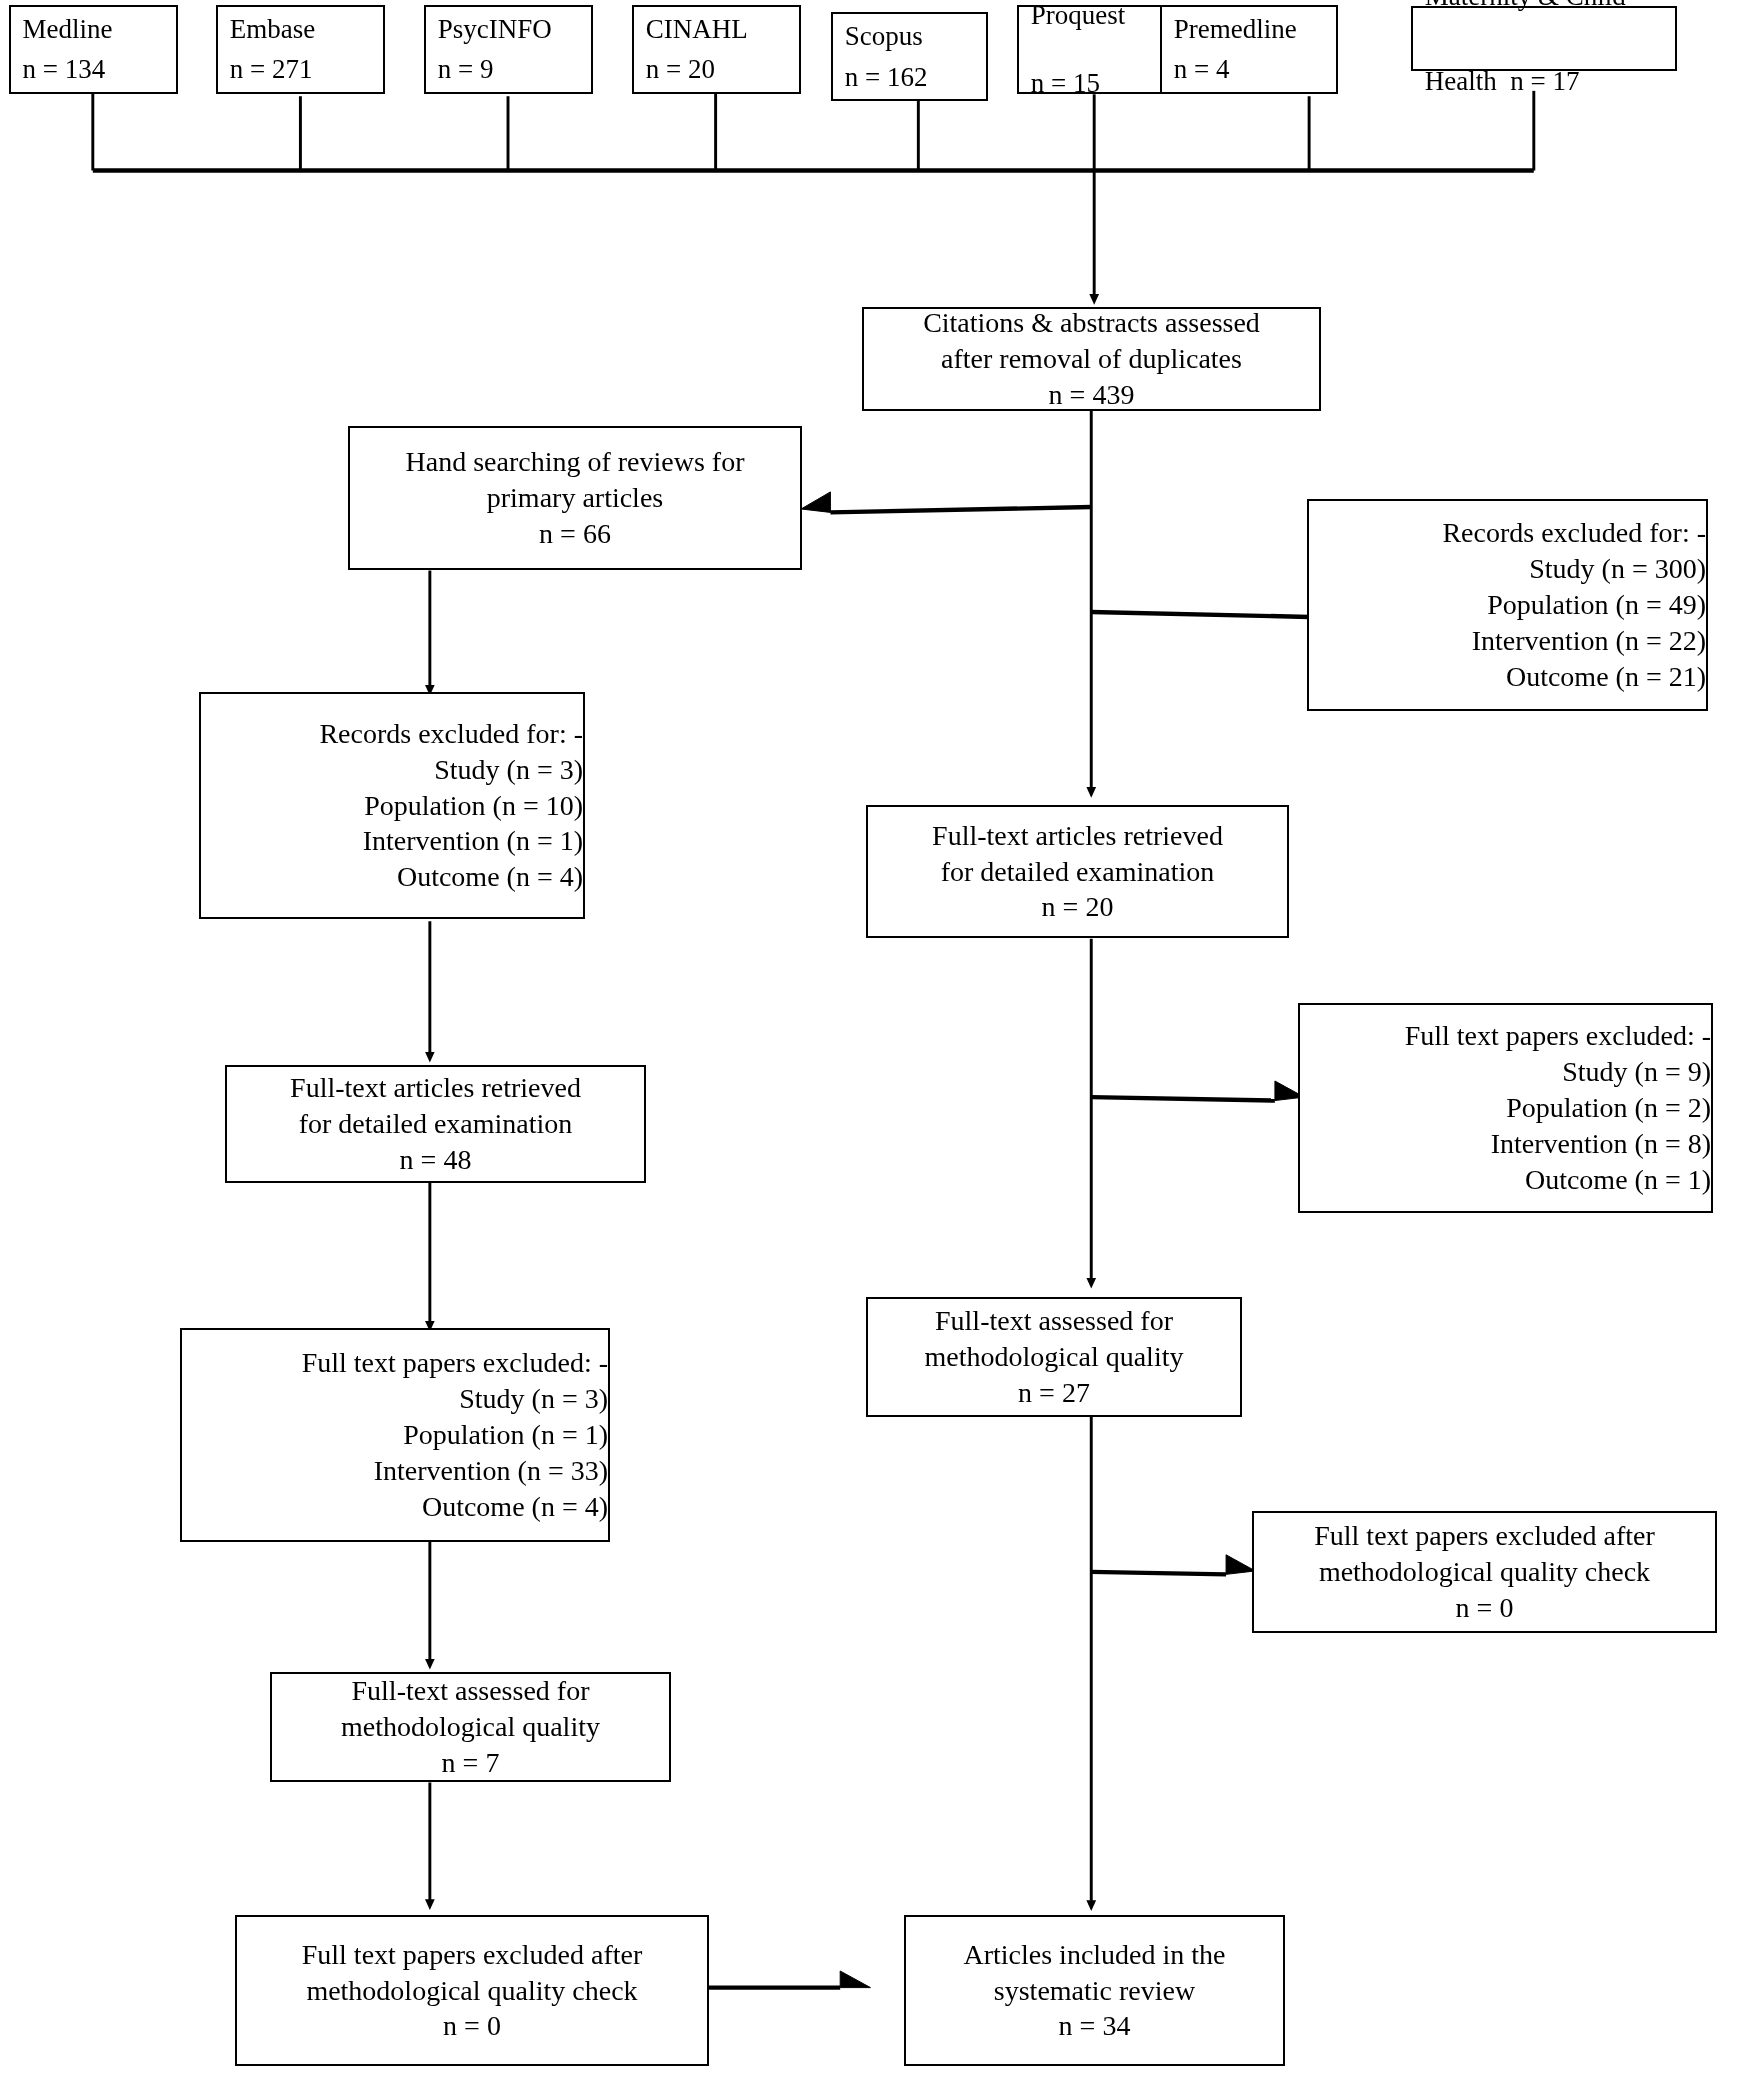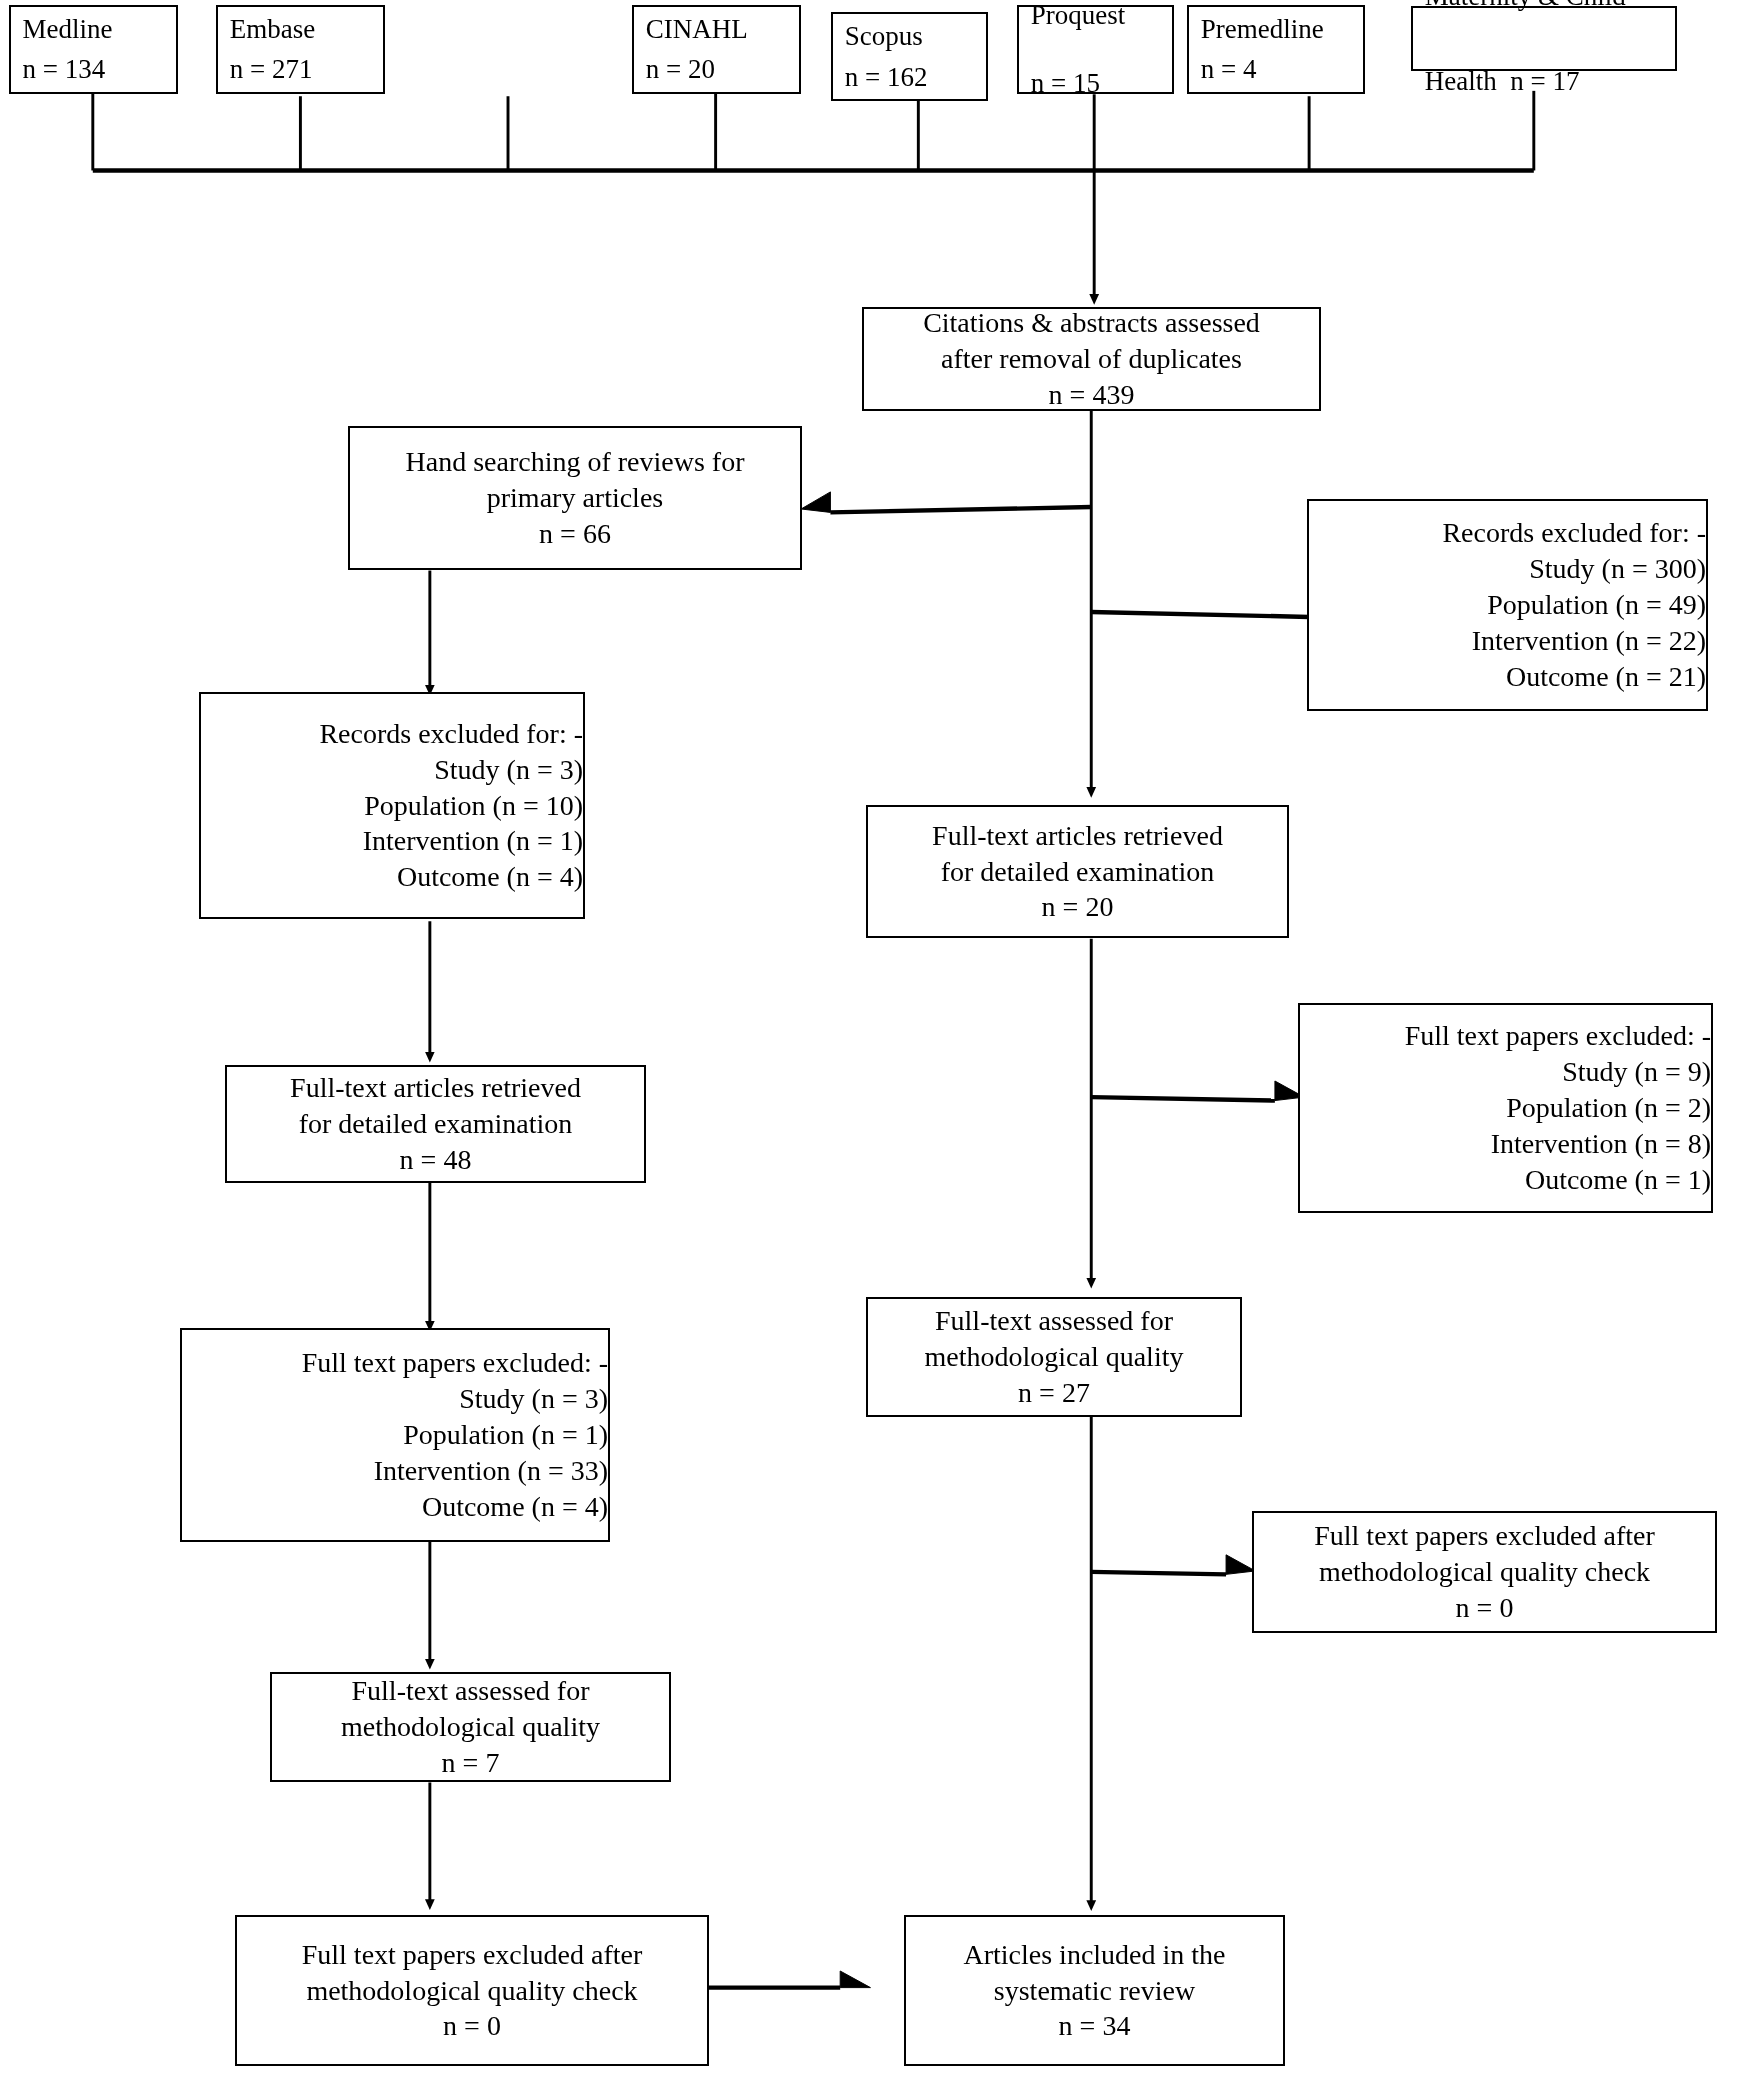--- a/index.html
+++ b/index.html
@@ -113,33 +113,37 @@
   </svg>
 
   <div class="node-box src-box" style="left:8.8px; top:4.9px; width:169px; height:89px;">
     <span class="line">Medline</span>
     <span class="line">n = 134</span>
   </div>
   <div class="node-box src-box" style="left:216px; top:4.9px; width:169px; height:89px;">
     <span class="line">Embase</span>
     <span class="line">n = 271</span>
   </div>
+  <div class="node-box src-box" style="left:424px; top:4.9px; width:169px; height:89px;">
+    <span class="line">PsycINFO</span>
+    <span class="line">n = 9</span>
+  </div>
   <div class="node-box src-box" style="left:632px; top:4.9px; width:169px; height:89px;">
     <span class="line">CINAHL</span>
     <span class="line">n = 20</span>
   </div>
   <div class="node-box src-box" style="left:831px; top:12px; width:157px; height:89px;">
     <span class="line">Scopus</span>
     <span class="line">n = 162</span>
   </div>
   <div class="node-box src-box" style="left:1017px; top:4.9px; width:157px; height:89px;gap:28px;">
     <span class="line">Proquest</span>
     <span class="line">n = 15</span>
   </div>
-  <div class="node-box src-box" style="left:1187px; top:4.9px; width:178px; height:89px;">
+  <div class="node-box src-box" style="left:1160px; top:4.9px; width:178px; height:89px;">
     <span class="line">Premedline</span>
     <span class="line">n = 4</span>
   </div>
   <div class="node-box src-box" style="left:1411px; top:6px; width:266px; height:65px;gap:44px;">
     <span class="line">Maternity &amp; Child</span>
     <span class="line">Health  n = 17</span>
   </div>
 
   <div class="node-box center" style="left:862px; top:307px; width:459px; height:104px;">
     <span class="line">Citations &amp; abstracts assessed</span>

